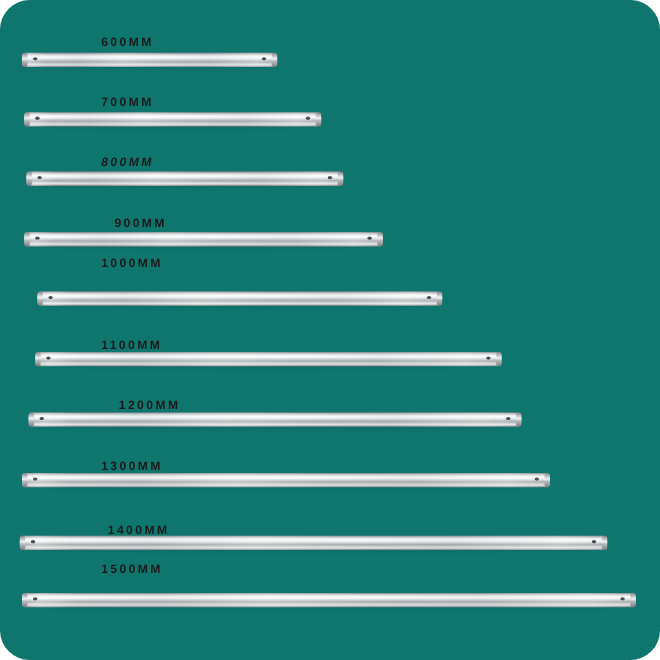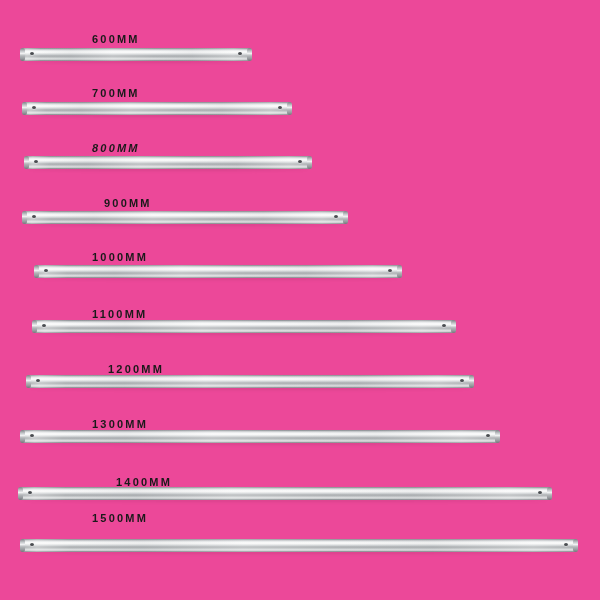--- a/index.html
+++ b/index.html
@@ -108,21 +108,21 @@
     height: 3px;
     border-radius: 50%;
     background: rgba(0,0,0,0.08);
     filter: blur(1.5px);
     pointer-events: none;
   }
 </style>
 </head>
 <body>
 
-<div id="stage" style="background: #ec4899;">
+<div id="stage" style="background: #0f766e; border-radius: 27px;">
     <div class="row" style="top: 0px;">
       <div class="row-label" style="left: 92px; top: 33px;">600MM</div>
       <div class="shadow" style="left: 24px; top: 60px; width: 224px;"></div>
       <div class="tube-wrap" style="left: 20px; top: 48px; width: 232px;">
         <div class="tube"></div>
         <div class="cap left"></div>
         <div class="cap right"></div>
         <div class="hole left"></div>
         <div class="hole right"></div>
       </div>
@@ -154,21 +154,21 @@
       <div class="shadow" style="left: 26px; top: 223px; width: 318px;"></div>
       <div class="tube-wrap" style="left: 22px; top: 211px; width: 326px;">
         <div class="tube"></div>
         <div class="cap left"></div>
         <div class="cap right"></div>
         <div class="hole left"></div>
         <div class="hole right"></div>
       </div>
     </div>
     <div class="row" style="top: 0px;">
-      <div class="row-label" style="left: 92px; top: 251px;">1000MM</div>
+      <div class="row-label" style="left: 92px; top: 234px;">1000MM</div>
       <div class="shadow" style="left: 38px; top: 277px; width: 360px;"></div>
       <div class="tube-wrap" style="left: 34px; top: 265px; width: 368px;">
         <div class="tube"></div>
         <div class="cap left"></div>
         <div class="cap right"></div>
         <div class="hole left"></div>
         <div class="hole right"></div>
       </div>
     </div>
     <div class="row" style="top: 0px;">
@@ -198,21 +198,21 @@
       <div class="shadow" style="left: 24px; top: 442px; width: 472px;"></div>
       <div class="tube-wrap" style="left: 20px; top: 430px; width: 480px;">
         <div class="tube"></div>
         <div class="cap left"></div>
         <div class="cap right"></div>
         <div class="hole left"></div>
         <div class="hole right"></div>
       </div>
     </div>
     <div class="row" style="top: 0px;">
-      <div class="row-label" style="left: 98px; top: 476px; margin-left: 18px;">1400MM</div>
+      <div class="row-label" style="left: 98px; top: 476px;">1400MM</div>
       <div class="shadow" style="left: 22px; top: 499px; width: 526px;"></div>
       <div class="tube-wrap" style="left: 18px; top: 487px; width: 534px;">
         <div class="tube"></div>
         <div class="cap left"></div>
         <div class="cap right"></div>
         <div class="hole left"></div>
         <div class="hole right"></div>
       </div>
     </div>
     <div class="row" style="top: 0px;">

